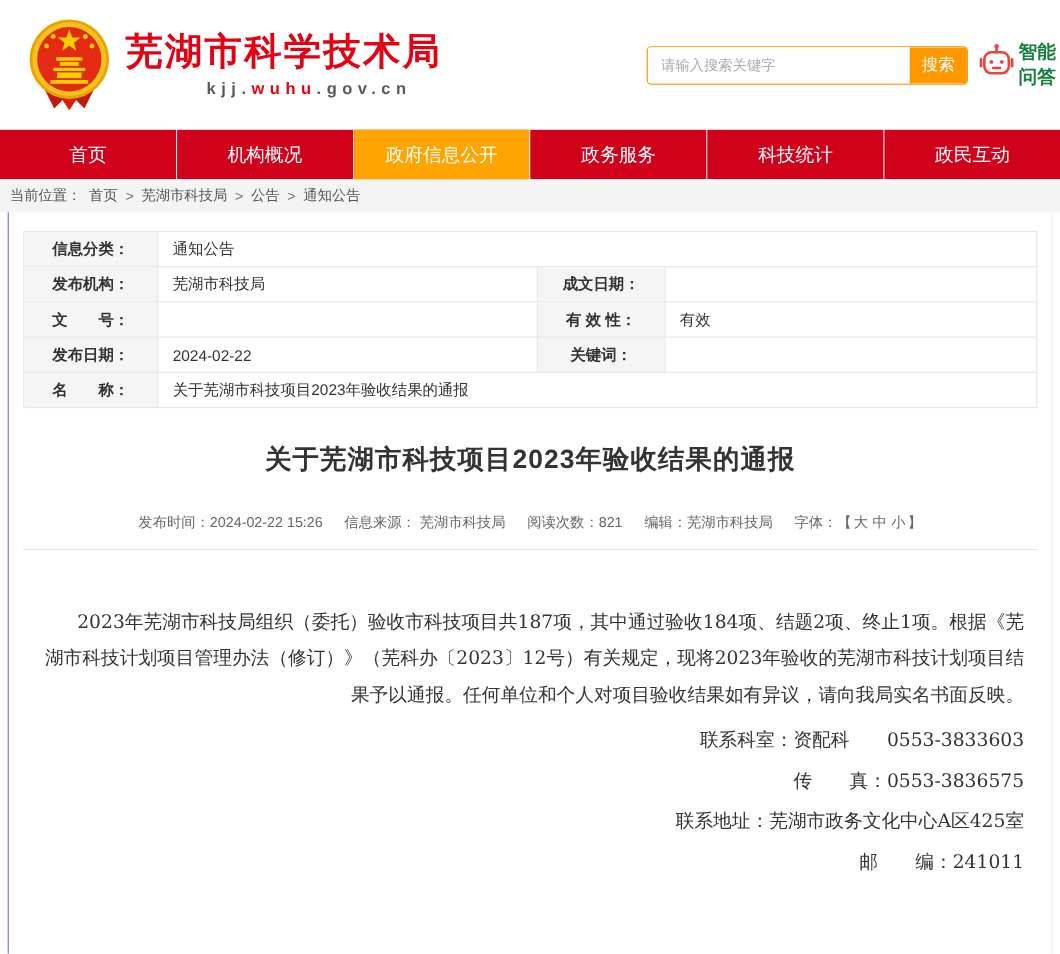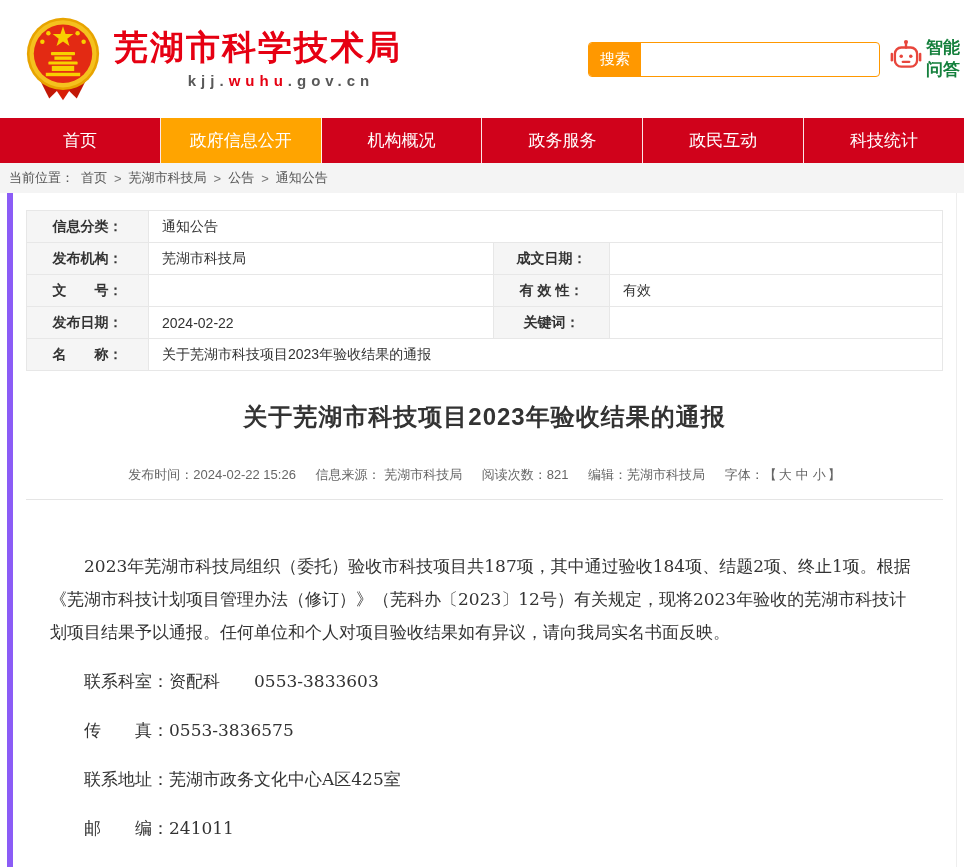--- a/index.html
+++ b/index.html
@@ -65,21 +65,21 @@
     height:30px; background:#f4f4f4;
     display:flex; align-items:center; gap:7px;
     padding:0 9px; font-size:13px; color:#555;
   }
   .crumb-link { cursor:pointer; }
   .crumb-sep { color:#777; }
 
   
   .content {
     margin:0 7px; height:675px;
-    border-left:6px solid #8b5cf6; border-right:1px solid #eee;
+    border-left:1px solid #8b5cf6; border-right:1px solid #eee;
     padding:17px 13px 0;
   }
 
   table.info-table {
     width:100%; border-collapse:collapse; font-size:14px; color:#333;
     table-layout:fixed;
   }
   .info-table td {
     border:1px solid #e7e7e7; height:32px; padding:0 13px;
     overflow:hidden; white-space:nowrap;
@@ -98,21 +98,21 @@
   }
   .article-meta .seg { margin:0 8px; }
   .font-size-ctl { cursor:pointer; margin:0 2px; }
   .meta-divider { border:none; border-top:1px solid #e5e5e5; margin:15px 0 0; }
 
   .article-body {
     margin-top:50px; padding:0 8px;
     font-family:"DejaVu Serif","Liberation Serif",serif;
     font-size:17px; line-height:33px; color:#333;
   }
-  .article-body p { margin:16px; text-indent:2em; }
+  .article-body p { margin:4px; text-indent:2em;text-align:right; }
   .contacts { margin-top:8px; }
   .attachment { margin-top:38px; }
   .attachment-name { cursor:pointer; }
 </style>
 </head>
 <body>
 
 <header class="header">
   <div class="brand">
     <div class="logo-wrap">
@@ -141,20 +141,21 @@
       </svg>
     </div>
     <div class="brand-text">
       <div class="site-title">芜湖市科学技术局</div>
       <div class="site-url"><span>kjj.</span><span class="mid">wuhu</span><span>.gov.cn</span></div>
     </div>
   </div>
 
   <div class="header-right">
     <div class="search-box">
+      <input class="search-input" type="text" placeholder="请输入搜索关键字" style="">
       <button class="search-btn">搜索</button>
     </div>
     <div class="smart-qa">
       <span>
         <svg viewBox="0 0 40 44" width="32" height="35" fill="none" stroke="#e8463c" stroke-width="3" stroke-linecap="round">
           <circle cx="20" cy="5" r="2.6" fill="#e8463c" stroke="none"></circle>
           <line x1="20" y1="7" x2="20" y2="12"></line>
           <rect x="6" y="12" width="28" height="24" rx="8"></rect>
           <line x1="2.2" y1="20" x2="2.2" y2="28"></line>
           <line x1="37.8" y1="20" x2="37.8" y2="28"></line>
@@ -166,25 +167,25 @@
       <span>
         <div>智能</div>
         <div>问答</div>
       </span>
     </div>
   </div>
 </header>
 
 <nav class="nav">
   <div class="nav-item">首页</div>
+  <div class="nav-item">机构概况</div>
   <div class="nav-item active">政府信息公开</div>
-  <div class="nav-item">机构概况</div>
   <div class="nav-item">政务服务</div>
+  <div class="nav-item">科技统计</div>
   <div class="nav-item">政民互动</div>
-  <div class="nav-item">科技统计</div>
 </nav>
 
 <div class="breadcrumb">
   <span>当前位置：</span>
   <span class="crumb-link">首页</span>
   <span class="crumb-sep">&gt;</span>
   <span class="crumb-link">芜湖市科技局</span>
   <span class="crumb-sep">&gt;</span>
   <span class="crumb-link">公告</span>
   <span class="crumb-sep">&gt;</span>

